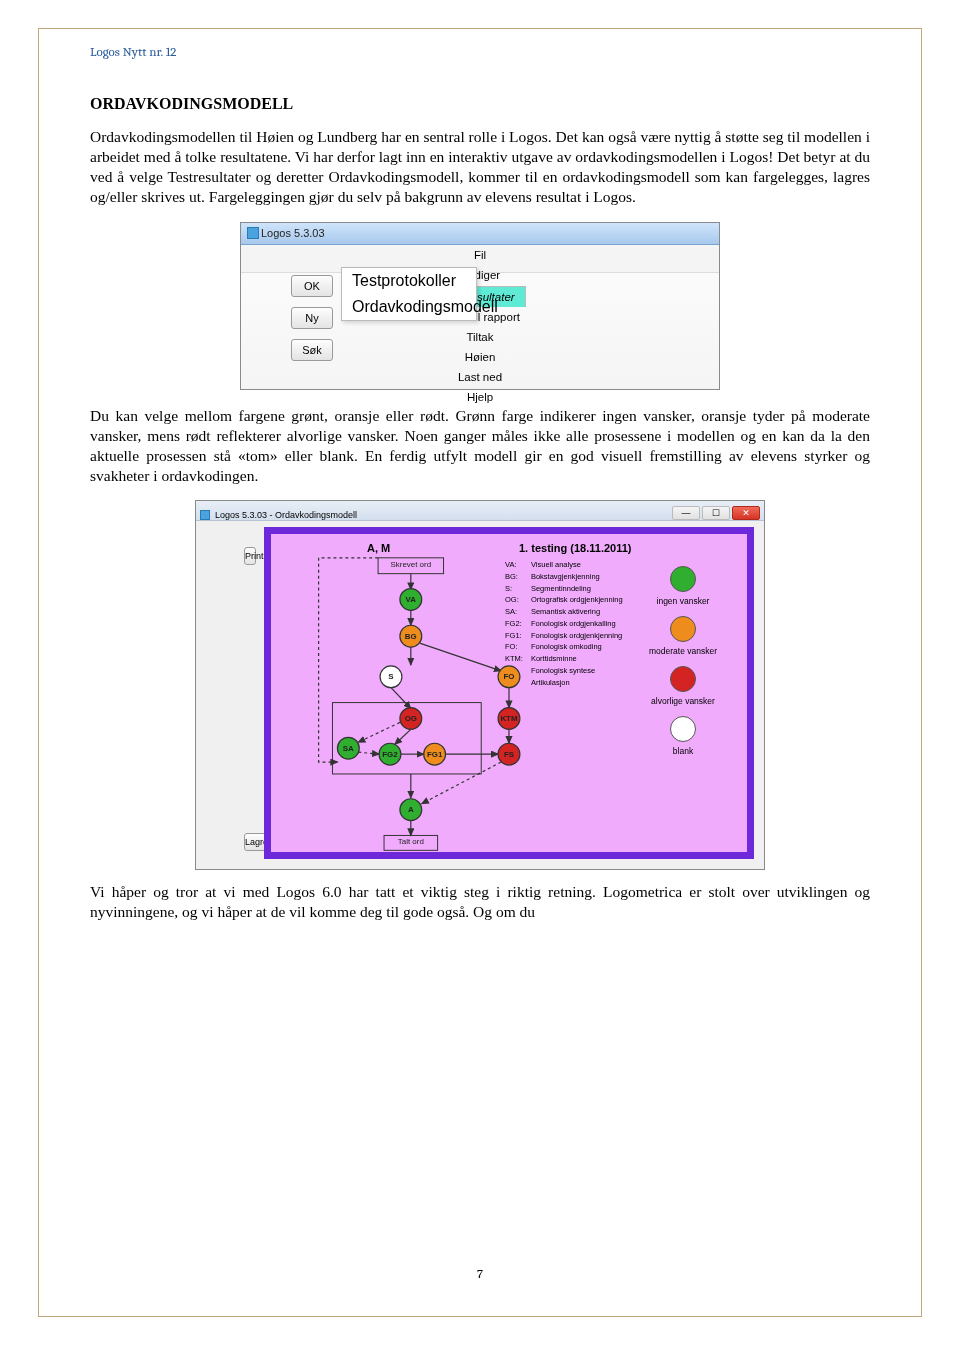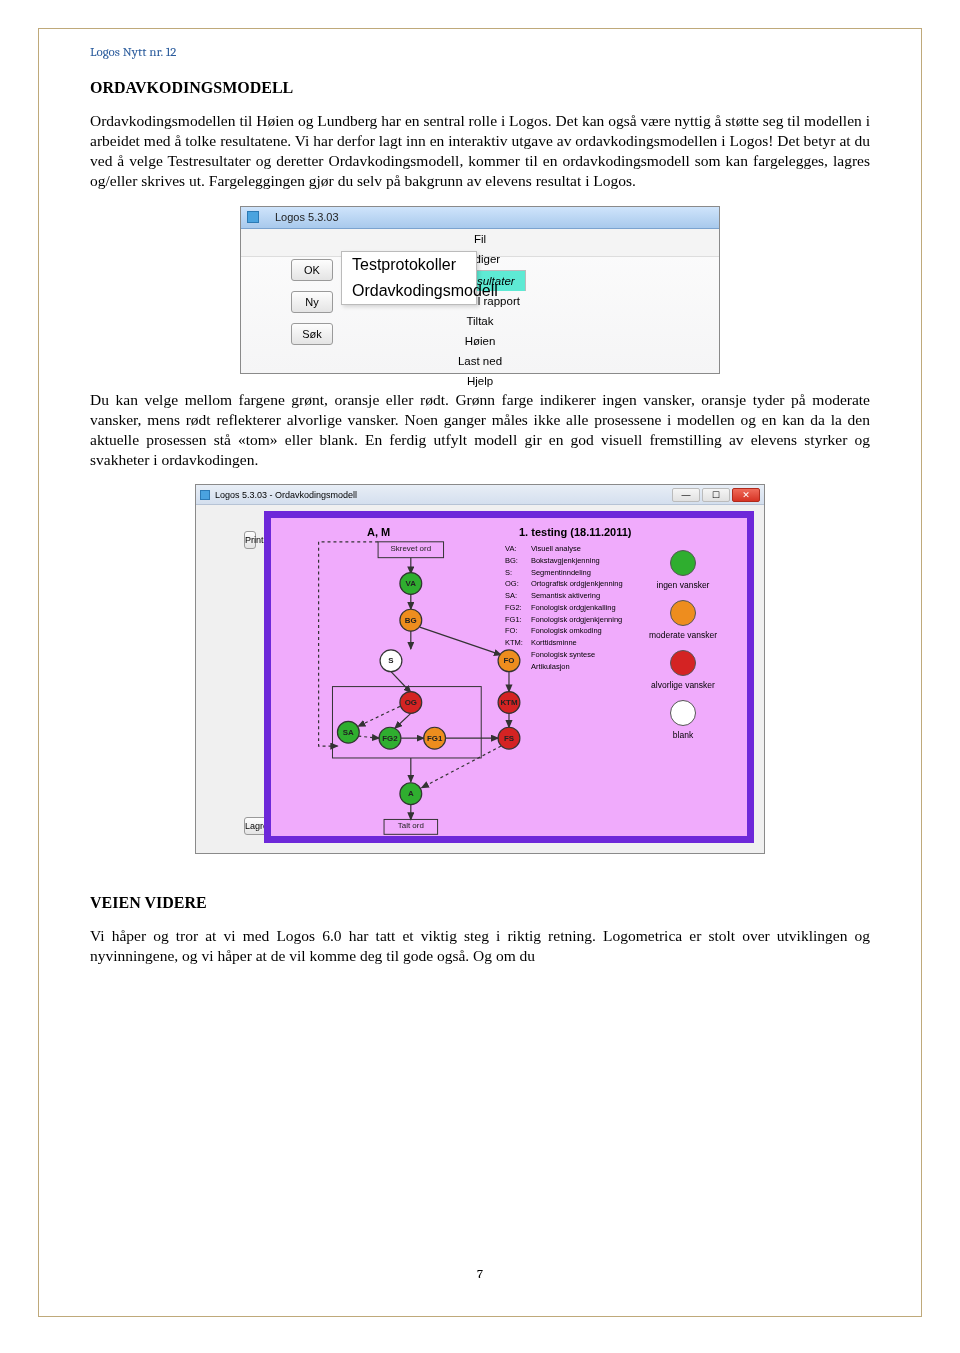--- a/index.html
+++ b/index.html
@@ -17,21 +17,21 @@
     border: 1px solid #bfa97a;
   }
   .content {
     position: absolute;
     inset: 40px 90px 60px 90px;
   }
   .doc-header {
     color: #2a5b9c;
     font-family: Cambria, Georgia, serif;
     font-size: 13px;
-    margin: 4px 0 20px 0;
+    margin: 4px 0 36px 0;
   }
   h2.section {
     font-size: 16px;
     font-weight: bold;
     margin: 18px 0 14px 0;
   }
   p.body {
     font-size: 15.5px;
     line-height: 1.3;
     text-align: justify;
@@ -53,21 +53,21 @@
     border: 1px solid #8a8a8a;
     background: linear-gradient(#fdfdfd,#f5f5f6);
     position: relative;
     font-family: "Segoe UI", Tahoma, sans-serif;
     font-size: 11px;
   }
   .shot1 .titlebar {
     height: 22px;
     background: linear-gradient(#cfe4fb,#a8c9ec);
     border-bottom: 1px solid #7ba3cf;
-    display: flex; align-items: center; gap: 16px;
+    display: flex; align-items: center; gap: 2px;
     padding: 0 6px;
     font-size: 11px;
     color: #222;
   }
   .shot1 .icon-sq {
     width: 12px; height: 12px; background: #4aa3df; border: 1px solid #2b7ab5;
   }
   .shot1 .menubar {
     height: 28px;
     background: #f4f4f4;
@@ -114,21 +114,21 @@
     border: 1px solid #8a8a8a;
     background: #f0f0f0;
     position: relative;
     font-family: "Segoe UI", Tahoma, sans-serif;
     font-size: 9px;
   }
   .shot2 .titlebar2 {
     height: 20px;
     background: linear-gradient(#e8eef6,#d4dfee);
     border-bottom: 1px solid #b6c3d5;
-    display: flex; align-items: center; justify-content: space-between;
+    display: flex; align-items: flex-end; justify-content: space-between;
     padding: 0 4px;
   }
   .shot2 .titlebar2 .left { display:flex; align-items:center; gap:5px; }
   .shot2 .winicons { display:flex; gap:2px; }
   .shot2 .winicons span { width:28px; height:14px; border:1px solid #bbb; background:linear-gradient(#f5f5f5,#e1e1e1); border-radius:2px; font-size:9px; display:flex;align-items:center;justify-content:center; }
   .shot2 .winicons span.close { background:linear-gradient(#ef6b5a,#d63324); color:#fff; border-color:#b02a1c; }
   .shot2 .canvas {
     position:absolute;
     left: 68px; top: 26px; right: 10px; bottom: 10px;
     background: #f0abfc;
@@ -341,18 +341,17 @@
 
         <line class="arrow" x1="141" y1="289" x2="141" y2="304"></line>
         <rect x="114" y="304" width="54" height="15" class="boxline" fill="#fff"></rect>
         <text x="141" y="313" class="textlabel" text-anchor="middle">Talt ord</text>
 
         <path class="arrow dash" d="M108 24 H 48 V 230 H 67"></path>
       </svg>
     </div>
   </div>
 
-  <h2 class="section" style="margin-top:40px">VEIEN VIDERE</h2>
 
   <p class="body">Vi håper og tror at vi med Logos 6.0 har tatt et viktig steg i riktig retning. Logometrica er stolt over utviklingen og nyvinningene, og vi håper at de vil komme deg til gode også. Og om du</p>
 
   <div class="page-num">7</div>
 </div>
 
 </body></html>

